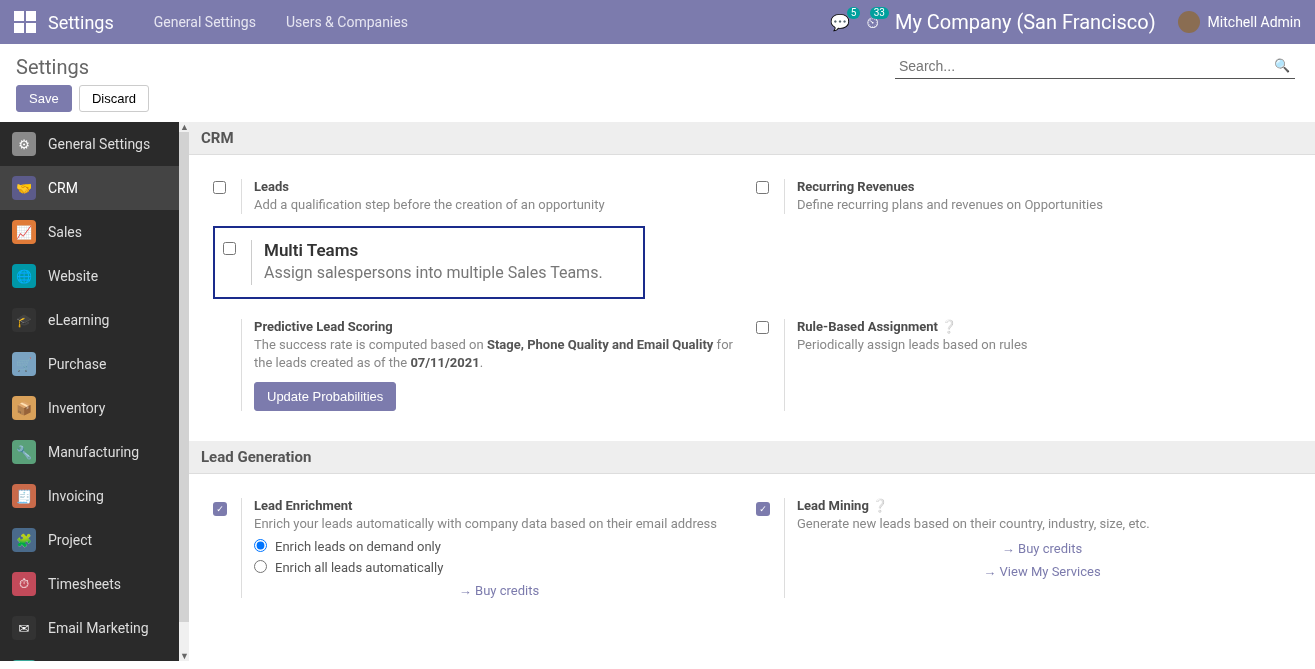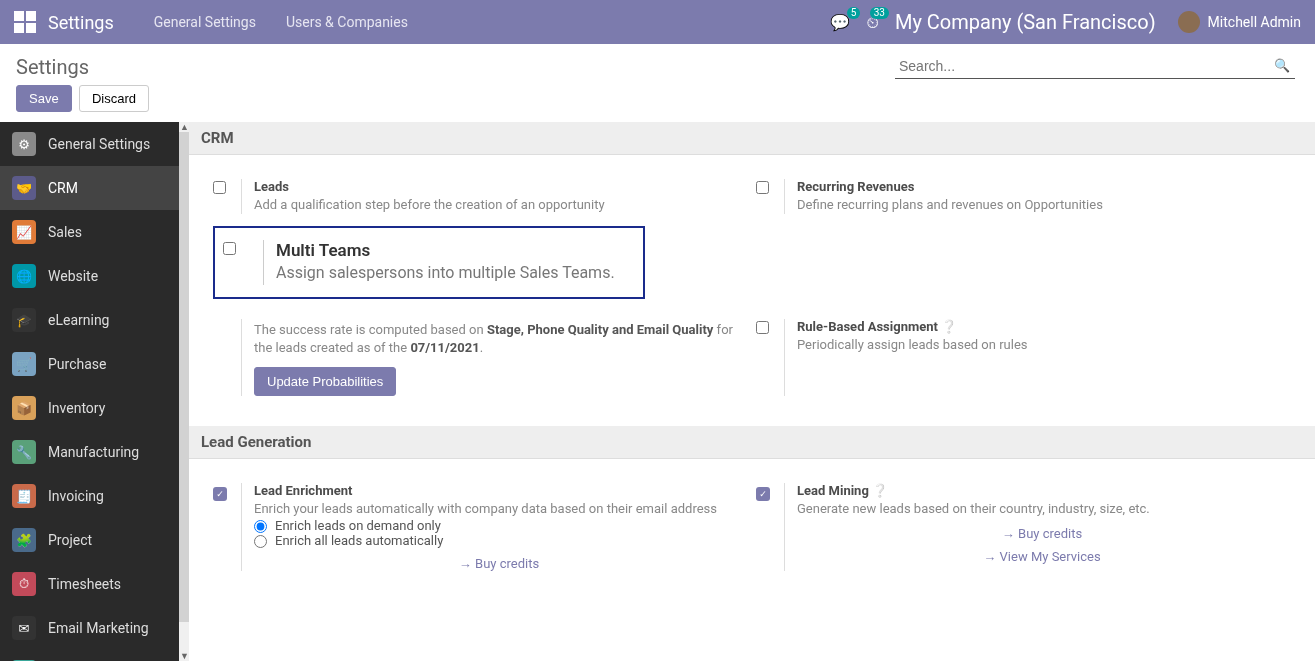--- a/index.html
+++ b/index.html
@@ -50,24 +50,24 @@
   .section-header:first-child { margin-top: 0; }
 
   .settings-grid { display: flex; flex-wrap: wrap; }
   .setting { display: flex; width: 50%; padding: 8px 12px 12px 0; }
   .setting .chk { width: 28px; padding-top: 2px; }
   .setting .chk input { cursor: pointer; }
   .setting .text { flex: 1; border-left: 1px solid #ddd; padding-left: 12px; }
   .setting .title { font-weight: 700; color: #4c4c4c; font-size: 13px; }
   .setting .desc { color: #888; font-size: 13px; margin-top: 2px; line-height: 1.4; }
   .setting .desc b { color: #555; font-weight: 700; text-align: right; }
-  .setting.highlight { border: 2px solid #1a2b8c; position: relative; padding: 12px 8px; margin-bottom: 12px; gap: 12px; }
+  .setting.highlight { border: 2px solid #1a2b8c; position: relative; padding: 12px 8px; margin-bottom: 12px; }
   .setting.highlight .title { font-size: 17px; color: #333; font-weight: 600; }
   .setting.highlight .desc { font-size: 16px; color: #777; }
-  .setting .radio-row { display: flex; align-items: flex-end; font-size: 13px; color: #555; }
+  .setting .radio-row { display: flex; align-items: flex-start; margin-top: 6px; font-size: 13px; color: #555; }
   .setting .radio-row input { margin-right: 8px; }
   .link-row { margin-top: 8px; text-align: center; }
   .link { color: #7c7bad; cursor: pointer; font-size: 13px; }
   .link::before { content: "→ "; font-weight: 700; }
   .help-icon { color: #7c7bad; cursor: pointer; font-size: 13px; }
   .btn-inline { background: #7c7bad; border: 1px solid #7c7bad; color: #fff; padding: 6px 12px; font-size: 13px; border-radius: 3px; cursor: pointer; margin-top: 10px; display: inline-block; }
   input[type=checkbox] { width: 13px; height: 13px; }
   input[type=radio] { width: 13px; height: 13px; }
   .checked-box { width: 14px; height: 14px; background: #7c7bad; border-radius: 3px; display: inline-flex; align-items: center; justify-content: center; color: #fff; font-size: 9px; }
 </style>
@@ -193,20 +193,21 @@
         <div class="text" style="border-left:1px solid #ccc;">
           <div class="title">Multi Teams</div>
           <div class="desc">Assign salespersons into multiple Sales Teams.</div>
         </div>
       </div>
       <div style="width:calc(100% - 432px)"></div>
 
       <div class="setting">
         <div class="chk"></div>
         <div class="text">
+          <div class="title">Predictive Lead Scoring</div>
           <div class="desc">
             <span>The success rate is computed based on </span><b>Stage, Phone Quality and Email Quality</b><span> for the leads created as of the </span><b>07/11/2021</b><span>.</span>
           </div>
           <button class="btn-inline">Update Probabilities</button>
         </div>
       </div>
       <div class="setting">
         <div class="chk"><input type="checkbox" style=""></div>
         <div class="text">
           <div class="title">

